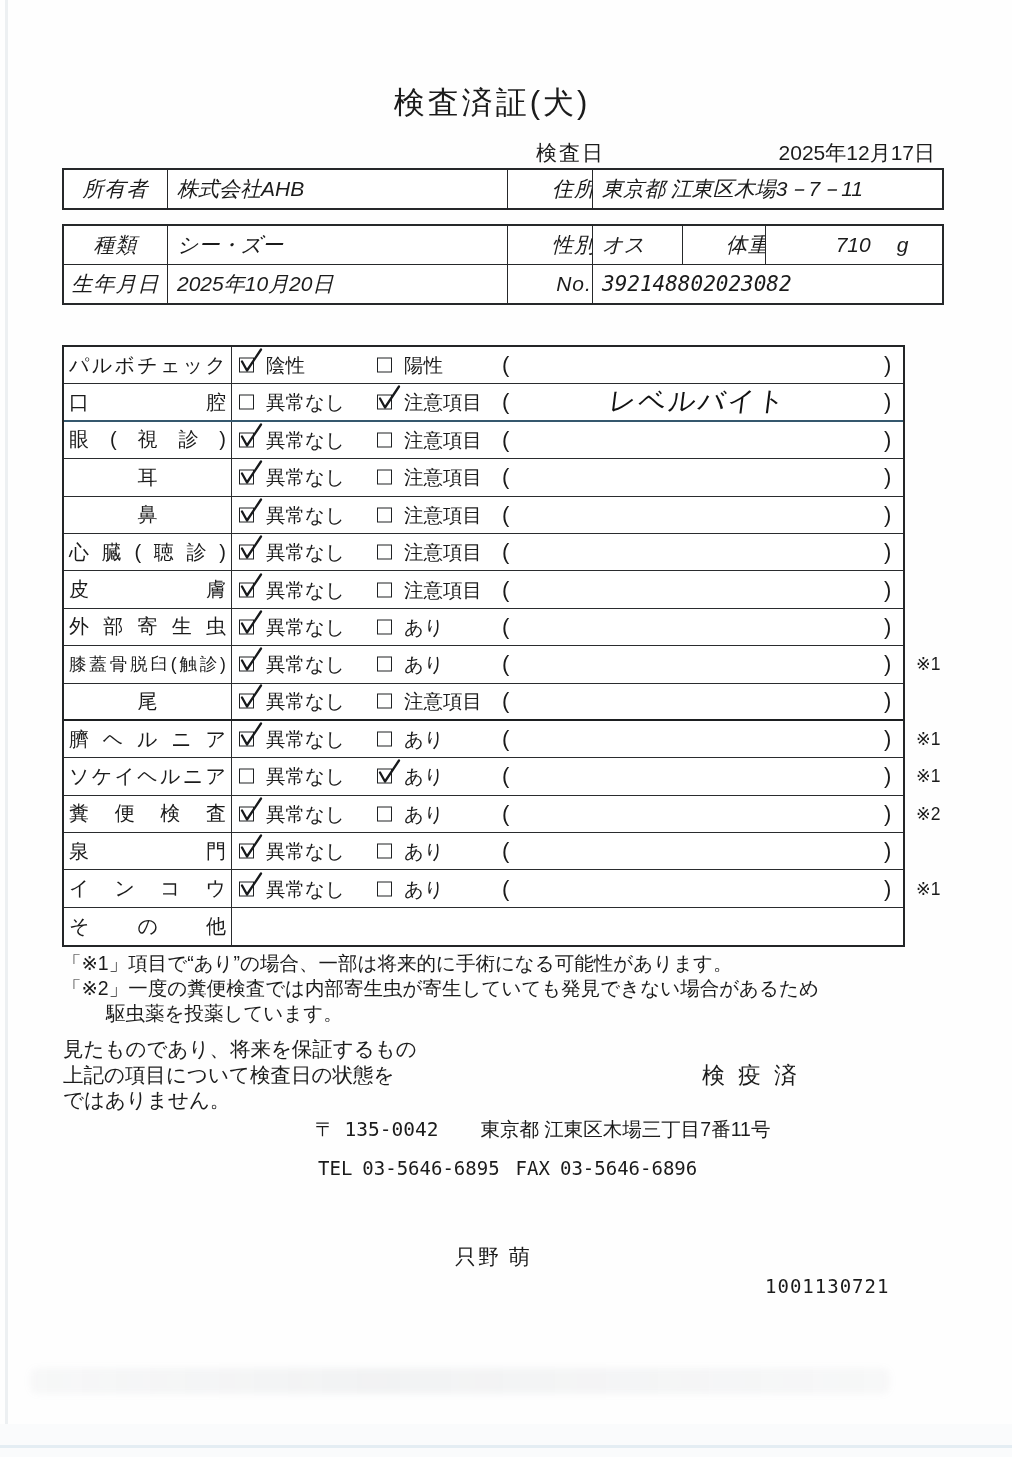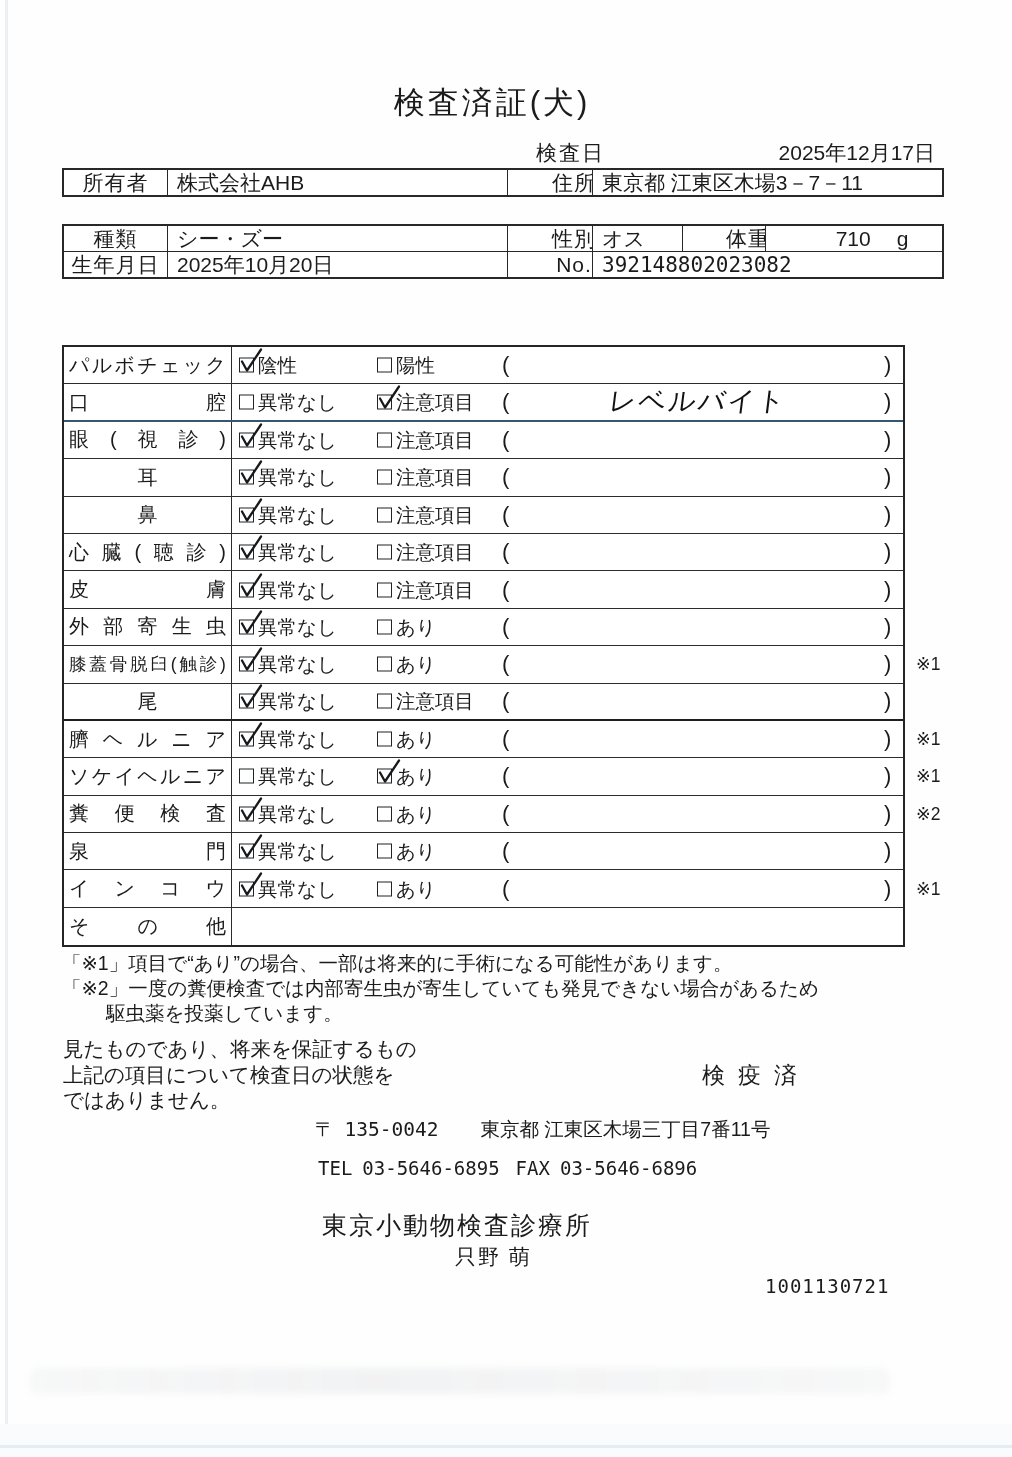--- a/index.html
+++ b/index.html
@@ -22,21 +22,21 @@
   .title{
     position:absolute;left:0;top:82px;width:1012px;
     text-align:center;font-size:31px;letter-spacing:3px;
     transform:translateX(-14px);
   }
   .date-row-label{position:absolute;left:536px;top:139px;font-size:21px;letter-spacing:2px;}
   .date-row-value{position:absolute;top:139px;right:77px;font-size:21px;}
 
   
   .htable{position:absolute;border:2px solid #26282a;background:#fff;}
-  .hrow{display:grid;height:25px;}
+  .hrow{display:grid;height:38px;font-style:italic;}
   .hrow + .hrow{border-top:1.5px solid #26282a;}
   .hcell{display:flex;align-items:center;font-size:21px;box-sizing:border-box;overflow:hidden;white-space:nowrap;}
   .hcell + .hcell{border-left:1.5px solid #26282a;padding-left:48px;}
   .hcell.lab{justify-content:center;letter-spacing:1px;}
   .hcell.val{padding-left:9px;}
   .hcell.val-right{justify-content:center;padding-right:12px;gap:26px;}
   .owner-table{left:62px;top:168px;}
   .owner-table .hrow{grid-template-columns:103px 340px 85px 350px;}
   .animal-table{left:62px;top:224px;}
   .animal-table .hrow.r1{grid-template-columns:103px 340px 85px 90px 83px 177px;}
@@ -48,21 +48,21 @@
   
   .checklist{position:absolute;left:62px;top:345px;width:843px;border:2px solid #232527;box-sizing:border-box;background:#fff;}
   .ck-row{position:relative;display:grid;grid-template-columns:168px 1fr;height:37.4px;box-sizing:border-box;border-bottom:1px solid #2a2c2e;}
   .ck-row:last-child{border-bottom:none;}
   .ck-row.b-blue{border-bottom:2px solid #35586e;}
   .ck-row.b-thick{border-bottom:2.5px solid #1d1f21;}
   .ck-label{display:flex;align-items:center;justify-content:space-between;padding:0 5px;border-right:1.5px solid #2a2c2e;font-size:20px;box-sizing:border-box;}
   .ck-label.center{justify-content:center;}
   .ck-label.small{font-size:17.5px;letter-spacing:0;}
   .ck-content{position:relative;}
-  .opt{position:absolute;top:50%;transform:translateY(-50%);display:flex;align-items:center;gap:4px;font-size:19.5px;white-space:nowrap;}
+  .opt{position:absolute;top:50%;transform:translateY(-50%);display:flex;align-items:center;gap:12px;font-size:19.5px;white-space:nowrap;}
   .opt1{left:7px;}
   .opt2{left:145px;}
   .cb{position:relative;width:15px;height:15px;border:1.7px solid #202224;box-sizing:border-box;flex-shrink:0;background:#fff;}
   .cb svg{position:absolute;left:-4px;top:-13px;width:30px;height:30px;overflow:visible;}
   .cb path{fill:none;stroke:#17191b;stroke-width:2.3px;stroke-linecap:round;stroke-linejoin:round;}
   .po,.pc{position:absolute;top:50%;transform:translateY(-50%);font-size:22px;font-weight:300;}
   .po{left:270px;}
   .pc{left:652px;}
   .note{position:absolute;left:288px;top:50%;transform:translateY(-54%) skewX(-7deg);width:356px;text-align:center;
         font-size:27px;letter-spacing:2px;color:#121212;}
@@ -565,16 +565,15 @@
     <span>東京都 江東区木場三丁目7番11号</span>
   </div>
 
   <div class="telline mono">
     <span>TEL</span>
     <span>03-5646-6895</span>
     <span class="fax-label">FAX</span>
     <span>03-5646-6896</span>
   </div>
 
-  <div class="clinic-name">東京小動物検査診療所</div>
   <div class="examiner">只野 萌</div>
   <div class="serial mono">1001130721</div>
 </div>
 
 </body></html>

